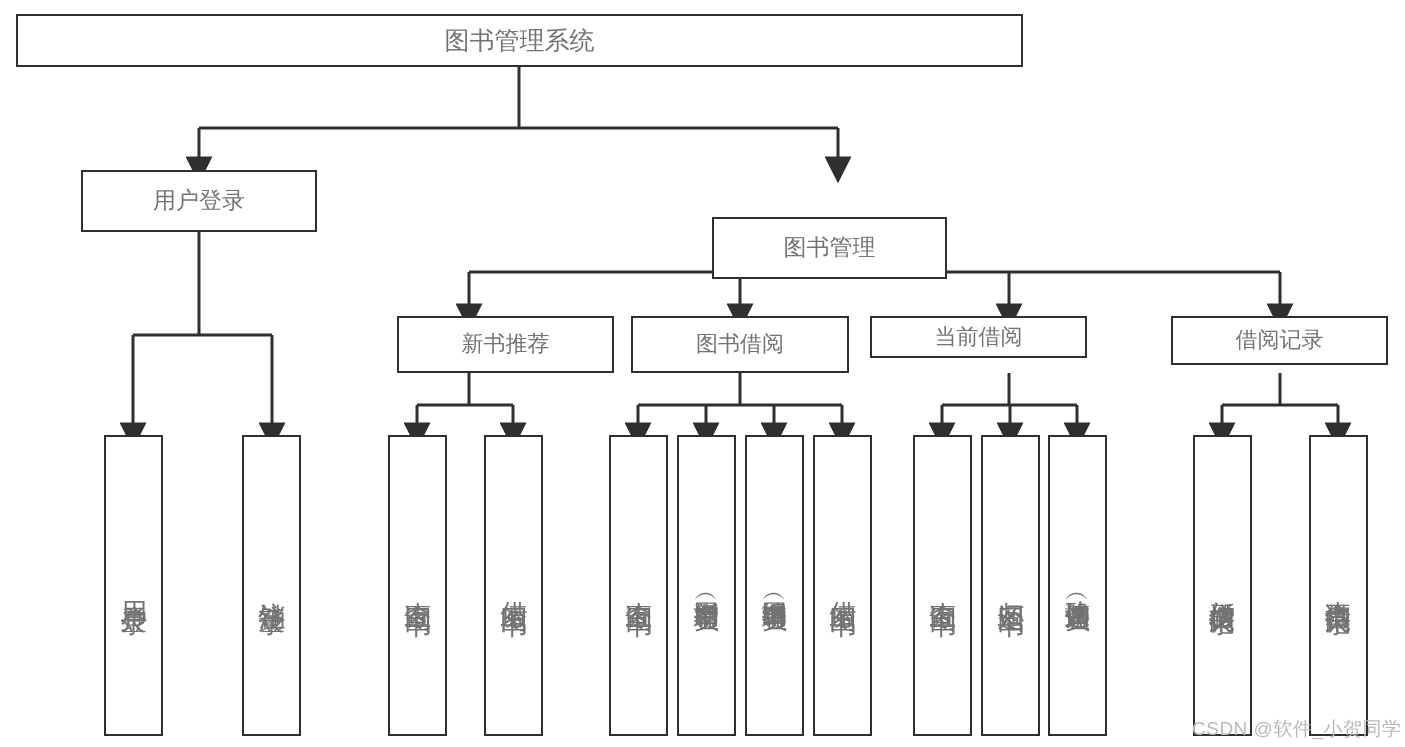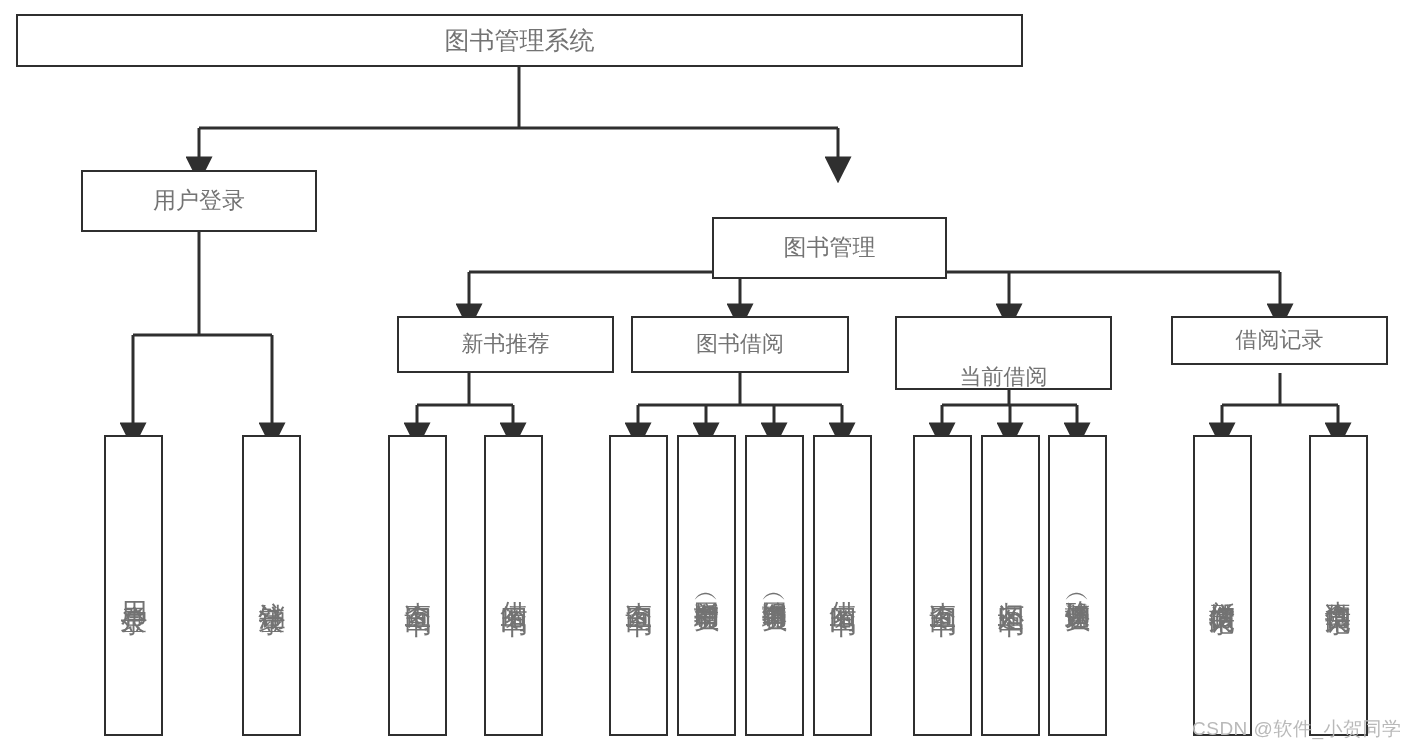--- a/index.html
+++ b/index.html
@@ -142,21 +142,21 @@
   <div class="node-box node-l2" style="left:712px; top:170px; width:235px; height:62px;margin-top:47px;">
     <span class="node-label">图书管理</span>
   </div>
 
   <div class="node-box node-l3" style="left:361px; top:316px; width:217px; height:57px;margin-left:36px;">
     <span class="node-label">新书推荐</span>
   </div>
   <div class="node-box node-l3" style="left:631px; top:316px; width:218px; height:57px;">
     <span class="node-label">图书借阅</span>
   </div>
-  <div class="node-box node-l3" style="left:895px; top:316px; width:217px; height:74px;align-items:flex-end;">
+  <div class="node-box node-l3" style="left:870px; top:316px; width:217px; height:42px;">
     <span class="node-label">当前借阅</span>
   </div>
   <div class="node-box node-l3" style="left:1171px; top:316px; width:217px; height:49px;">
     <span class="node-label">借阅记录</span>
   </div>
 
   <div class="node-box node-leaf" style="left:104px; top:435px; width:59px; height:301px;">
     <span class="node-label">用户登录</span>
   </div>
   <div class="node-box node-leaf" style="left:242px; top:435px; width:59px; height:301px;">

